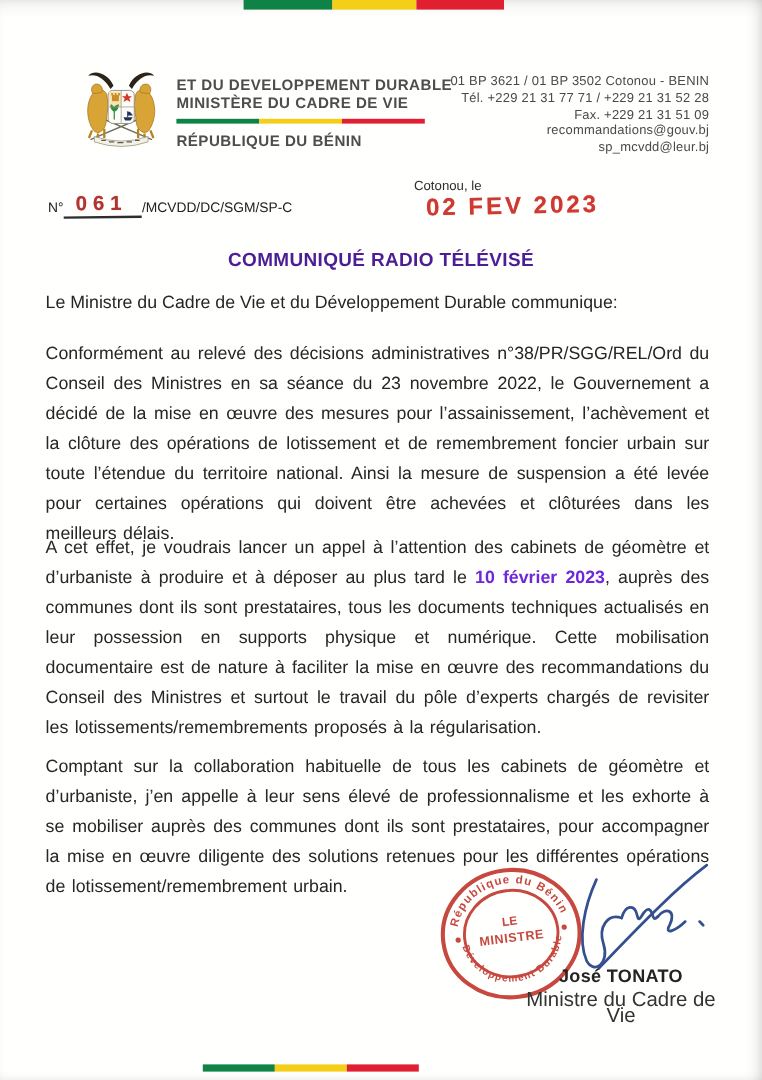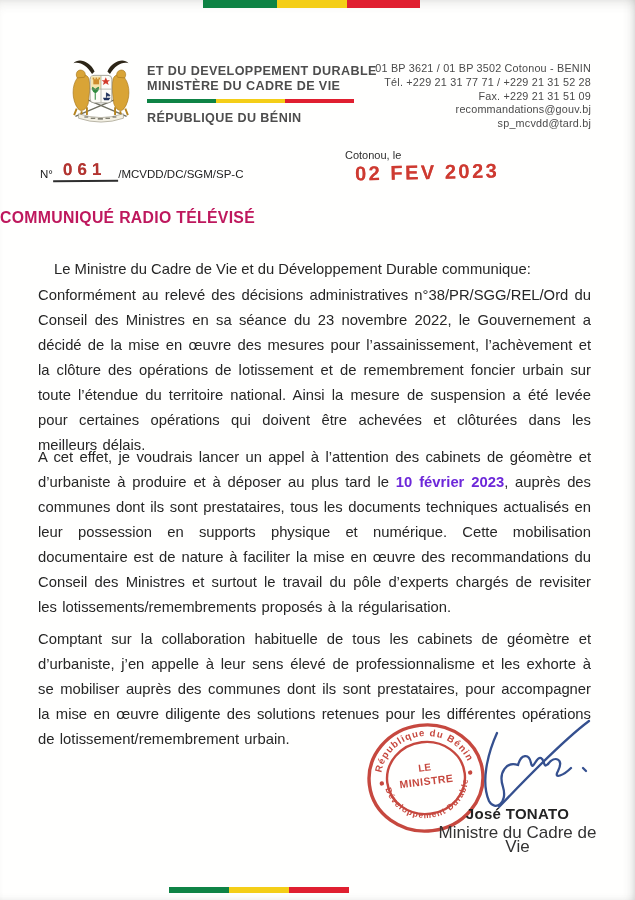--- a/index.html
+++ b/index.html
@@ -37,23 +37,23 @@
   .date-place{font-size:11px;color:#2e2e2e;padding-top:6px;}
   .date-stamp{font-size:20px;font-weight:700;color:#ce3a31;letter-spacing:2.5px;
               margin-left:10px;transform:rotate(-1.2deg);white-space:nowrap;
               text-shadow:0 0 .6px rgba(206,58,49,.7);}
   .refline{position:absolute;left:40px;top:160px;display:flex;align-items:flex-end;}
   .ref-prefix,.ref-suffix{font-size:11.5px;color:#222;padding-bottom:2px;}
   .ref-number{font-size:17px;font-weight:700;color:#b23430;letter-spacing:5px;
               padding:0 12px 0 10px;border-bottom:2px solid #2e2e2e;
               transform:rotate(-.6deg);text-shadow:0 0 .6px rgba(178,52,48,.7);text-align:center;}
   
-  .doc-title{position:absolute;left:0;right:0;top:209px;margin:0;
-             font-size:15.8px;font-weight:700;letter-spacing:.3px;color:#be185d;}
-  .intro{position:absolute;left:38px;top:245px;margin:16px;font-size:14.8px;color:#262626;}
+  .doc-title{position:absolute;left:0;right:0;top:209px;margin:0;text-align:center;
+             font-size:15.8px;font-weight:700;letter-spacing:.3px;color:#4c1d95;}
+  .intro{position:absolute;left:38px;top:245px;margin:0;font-size:14.8px;color:#262626;}
   .para{position:absolute;left:38px;width:553px;margin:0;
         font-size:14.8px;line-height:25px;color:#262626;
         text-align:justify;word-spacing:1.2px;}
   .p1{top:283px;} .p2{top:445px;} .p3{top:627px;}
   .para strong{font-weight:700;color:#6d28d9;}
   
   .stamp{position:absolute;left:364px;top:721px;opacity:.92;}
   .scribble{position:absolute;left:437px;top:711px;}
   .sig-block{position:absolute;left:430px;top:805px;width:175px;text-align:center;}
   .sig-name{font-size:15px;font-weight:700;color:#232323;letter-spacing:.3px;}
@@ -111,21 +111,21 @@
       <span class="c-red"></span>
     </div>
     <div class="republic">RÉPUBLIQUE DU BÉNIN</div>
   </div>
 
   <div class="contact">
     <div>01 BP 3621 / 01 BP 3502 Cotonou - BENIN</div>
     <div>Tél. +229 21 31 77 71 / +229 21 31 52 28</div>
     <div>Fax. +229 21 31 51 09</div>
     <div>recommandations@gouv.bj</div>
-    <div>sp_mcvdd@tard.bj</div>
+    <div>sp_mcvdd@leur.bj</div>
   </div>
 
   <div class="dateline">
     <span class="date-place">Cotonou, le</span>
     <span class="date-stamp">02 FEV 2023</span>
   </div>
 
   <div class="refline">
     <span class="ref-prefix">N°</span>
     <span class="ref-number">061</span>

